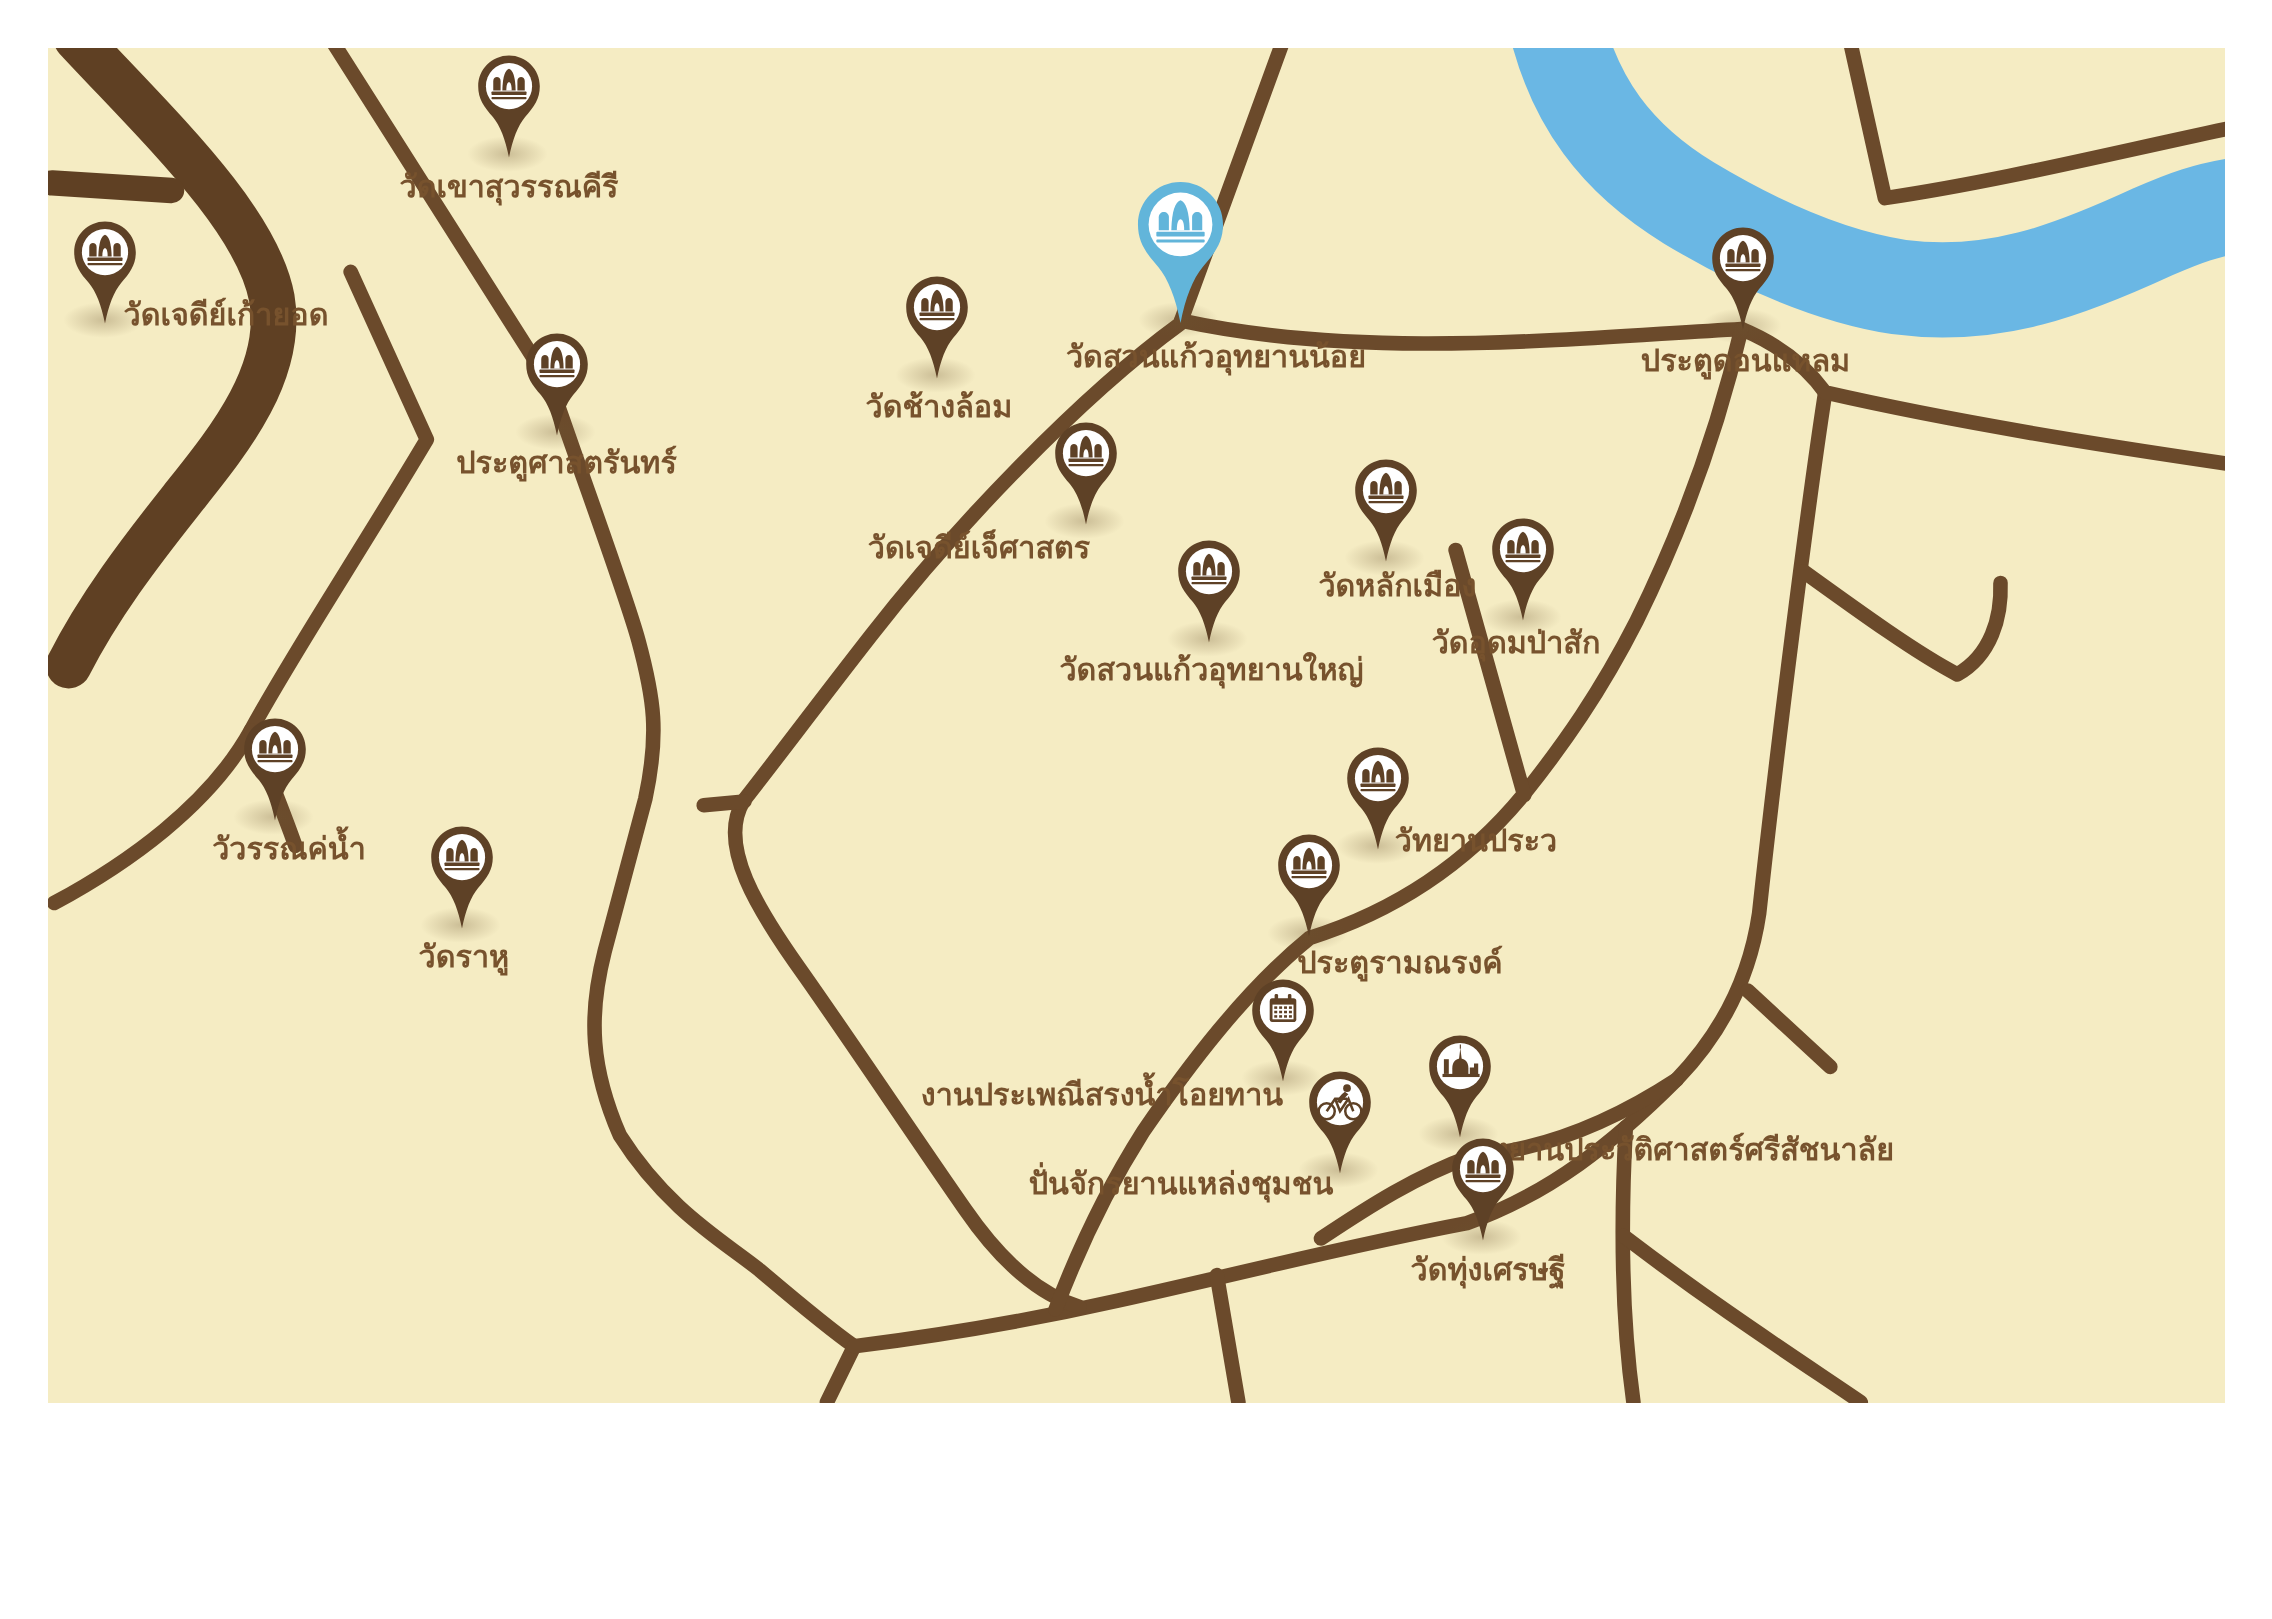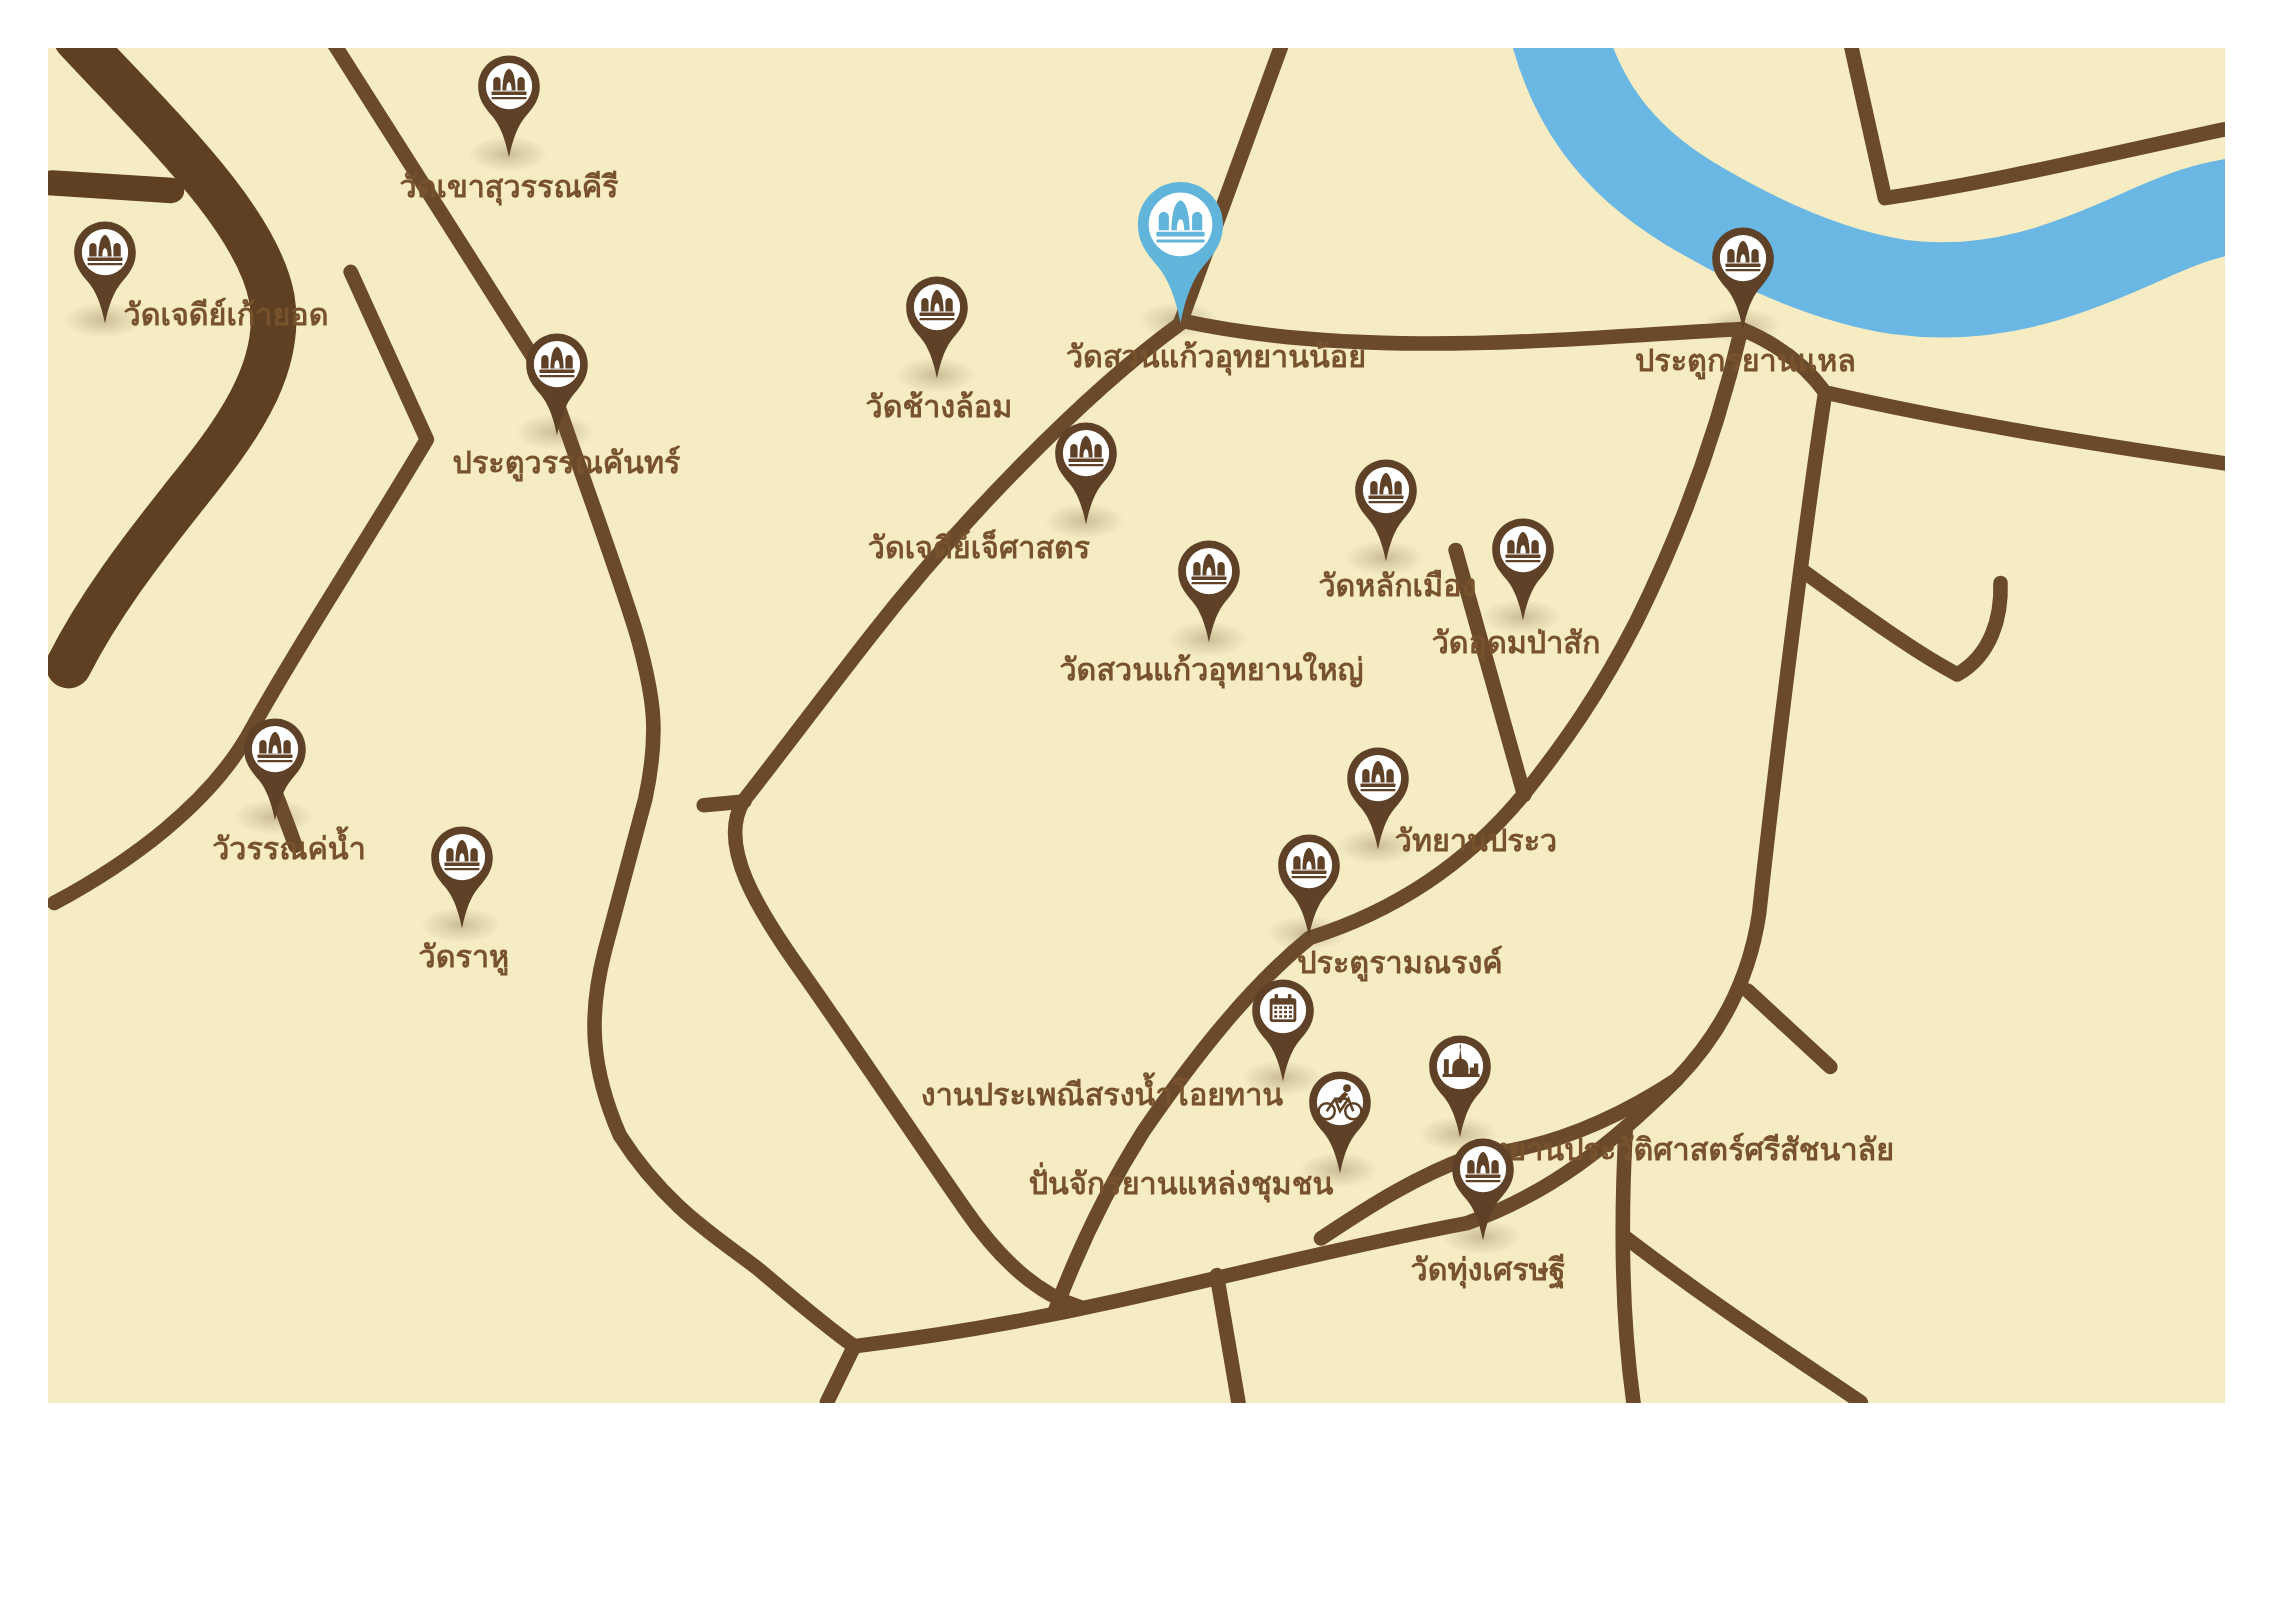--- a/index.html
+++ b/index.html
@@ -98,21 +98,21 @@
     <circle cx="50" cy="46" r="33" fill="#fff"></circle>
     <g fill="#5e4126">
       <path d="M50,21 C44.5,23 41,32 40.5,52 L59.5,52 C59,32 55.5,23 50,21 Z"></path>
       <path d="M27.5,52 L27.5,38.5 C27.5,35 30,33 32.8,33 C35.5,33 38,35 38,38.5 L38,52 Z"></path>
       <path d="M62,52 L62,38.5 C62,35 64.5,33 67.2,33 C70,33 72.5,35 72.5,38.5 L72.5,52 Z"></path>
       <rect x="25" y="53.5" width="50" height="5" rx="1"></rect>
       <rect x="25" y="61.5" width="50" height="3.2" rx="1"></rect>
             </g>
       <path d="M46.2,52 C46.2,44 47.8,40.5 50,40.5 C52.2,40.5 53.8,44 53.8,52 Z" fill="#fff"></path>
           </svg>
-          <div class="mlabel" style="left:9.5px;top:9px">ประตูวรรณคันทร์</div>
+          <div class="mlabel" style="left:9.5px;top:9px">ประตูศาสตรันทร์</div>
         </div>
         <div class="marker blue" style="left: 1180px; top: 325px;">
           <div class="shadow"></div>
           <svg class="pin" viewBox="0 0 100 150">
     <path d="M50,2 C25.6,2 6,21.6 6,46 C6,64 14,75 27,90 C37,102 45,122 50,148 C55,122 63,102 73,90 C86,75 94,64 94,46 C94,21.6 74.4,2 50,2 Z" fill="#62b5da"></path>
     <circle cx="50" cy="46" r="33" fill="#fff"></circle>
     <g fill="#62b5da">
       <path d="M50,21 C44.5,23 41,32 40.5,52 L59.5,52 C59,32 55.5,23 50,21 Z"></path>
       <path d="M27.5,52 L27.5,38.5 C27.5,35 30,33 32.8,33 C35.5,33 38,35 38,38.5 L38,52 Z"></path>
       <path d="M62,52 L62,38.5 C62,35 64.5,33 67.2,33 C70,33 72.5,35 72.5,38.5 L72.5,52 Z"></path>
@@ -210,21 +210,21 @@
     <circle cx="50" cy="46" r="33" fill="#fff"></circle>
     <g fill="#5e4126">
       <path d="M50,21 C44.5,23 41,32 40.5,52 L59.5,52 C59,32 55.5,23 50,21 Z"></path>
       <path d="M27.5,52 L27.5,38.5 C27.5,35 30,33 32.8,33 C35.5,33 38,35 38,38.5 L38,52 Z"></path>
       <path d="M62,52 L62,38.5 C62,35 64.5,33 67.2,33 C70,33 72.5,35 72.5,38.5 L72.5,52 Z"></path>
       <rect x="25" y="53.5" width="50" height="5" rx="1"></rect>
       <rect x="25" y="61.5" width="50" height="3.2" rx="1"></rect>
             </g>
       <path d="M46.2,52 C46.2,44 47.8,40.5 50,40.5 C52.2,40.5 53.8,44 53.8,52 Z" fill="#fff"></path>
           </svg>
-          <div class="mlabel" style="left:2.5px;top:12.7px">ประตูกรยานแหล</div>
+          <div class="mlabel" style="left:2.5px;top:12.7px">ประตูดอนแหลม</div>
         </div>
         <div class="marker" style="left: 275px; top: 822px;">
           <div class="shadow"></div>
           <svg class="pin" viewBox="0 0 100 150">
     <path d="M50,2 C25.6,2 6,21.6 6,46 C6,64 14,75 27,90 C37,102 45,122 50,148 C55,122 63,102 73,90 C86,75 94,64 94,46 C94,21.6 74.4,2 50,2 Z" fill="#5e4126"></path>
     <circle cx="50" cy="46" r="33" fill="#fff"></circle>
     <g fill="#5e4126">
       <path d="M50,21 C44.5,23 41,32 40.5,52 L59.5,52 C59,32 55.5,23 50,21 Z"></path>
       <path d="M27.5,52 L27.5,38.5 C27.5,35 30,33 32.8,33 C35.5,33 38,35 38,38.5 L38,52 Z"></path>
       <path d="M62,52 L62,38.5 C62,35 64.5,33 67.2,33 C70,33 72.5,35 72.5,38.5 L72.5,52 Z"></path>

